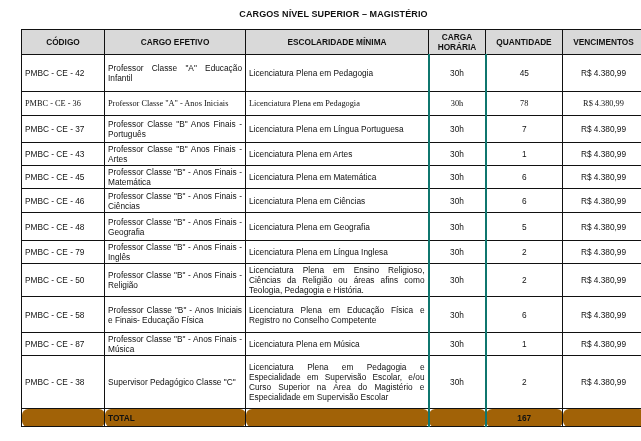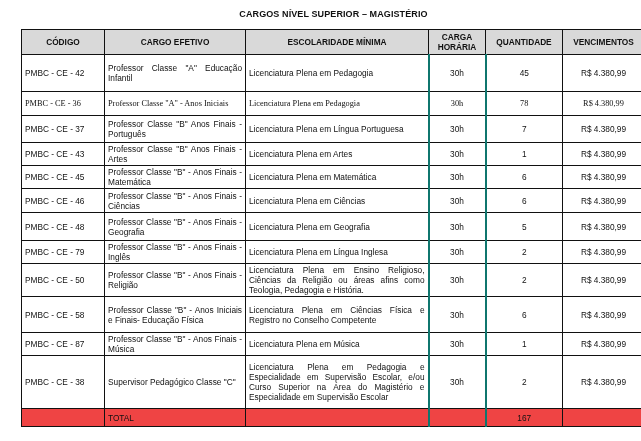--- a/index.html
+++ b/index.html
@@ -8,21 +8,21 @@
   .title { position:absolute; left:13px; top:9px; width:641px; text-align:center;
            font-weight:bold; font-size:9px; letter-spacing:0.1px; }
   table { position:absolute; left:21px; top:29px; border-collapse:collapse;
           table-layout:fixed; width:623px; }
   td, th { border:1px solid #111; font-size:8.3px; line-height:10px; padding:0 3px;
            vertical-align:middle; overflow:hidden; }
   th { background:#d9d9d9; font-weight:bold; text-align:center; font-size:8.3px; height:24px; }
   td.c { text-align:center; }
   td.j { text-align:justify; text-align-last:left; }
   td.thick-l { border-left:2px solid #0f766e; }
-  tr.total td { background:#ef4444; font-weight:normal; height:17px; }
+  tr.total td { background:#a16207; font-weight:bold; height:17px;border-radius:6px; }
 </style>
 </head>
 <body>
 
 <div class="title">CARGOS NÍVEL SUPERIOR – MAGISTÉRIO</div>
 
 <table>
   <colgroup>
     <col style="width:83px">
     <col style="width:141px">
@@ -110,21 +110,21 @@
         <td>PMBC - CE - 50</td>
         <td class="j">Professor  Classe "B" - Anos Finais  - Religião</td>
         <td class="j">Licenciatura Plena em Ensino Religioso, Ciências da Religião ou áreas afins como Teologia, Pedagogia e História.</td>
         <td class="c thick-l">30h</td>
         <td class="c thick-l">2</td>
         <td class="c">R$ 4.380,99</td>
       </tr>
       <tr style="height: 36px;">
         <td>PMBC - CE - 58</td>
         <td class="j">Professor Classe "B" -  Anos Iniciais e Finais- Educação Física</td>
-        <td class="j">Licenciatura Plena em Ciências Física e Registro no Conselho Competente</td>
+        <td class="j">Licenciatura Plena em Educação Física e Registro no Conselho Competente</td>
         <td class="c thick-l">30h</td>
         <td class="c thick-l">6</td>
         <td class="c">R$ 4.380,99</td>
       </tr>
       <tr style="height: 23px;">
         <td>PMBC - CE - 87</td>
         <td class="j">Professor  Classe "B" - Anos Finais  - Música</td>
         <td class="j">Licenciatura Plena em Música</td>
         <td class="c thick-l">30h</td>
         <td class="c thick-l">1</td>

